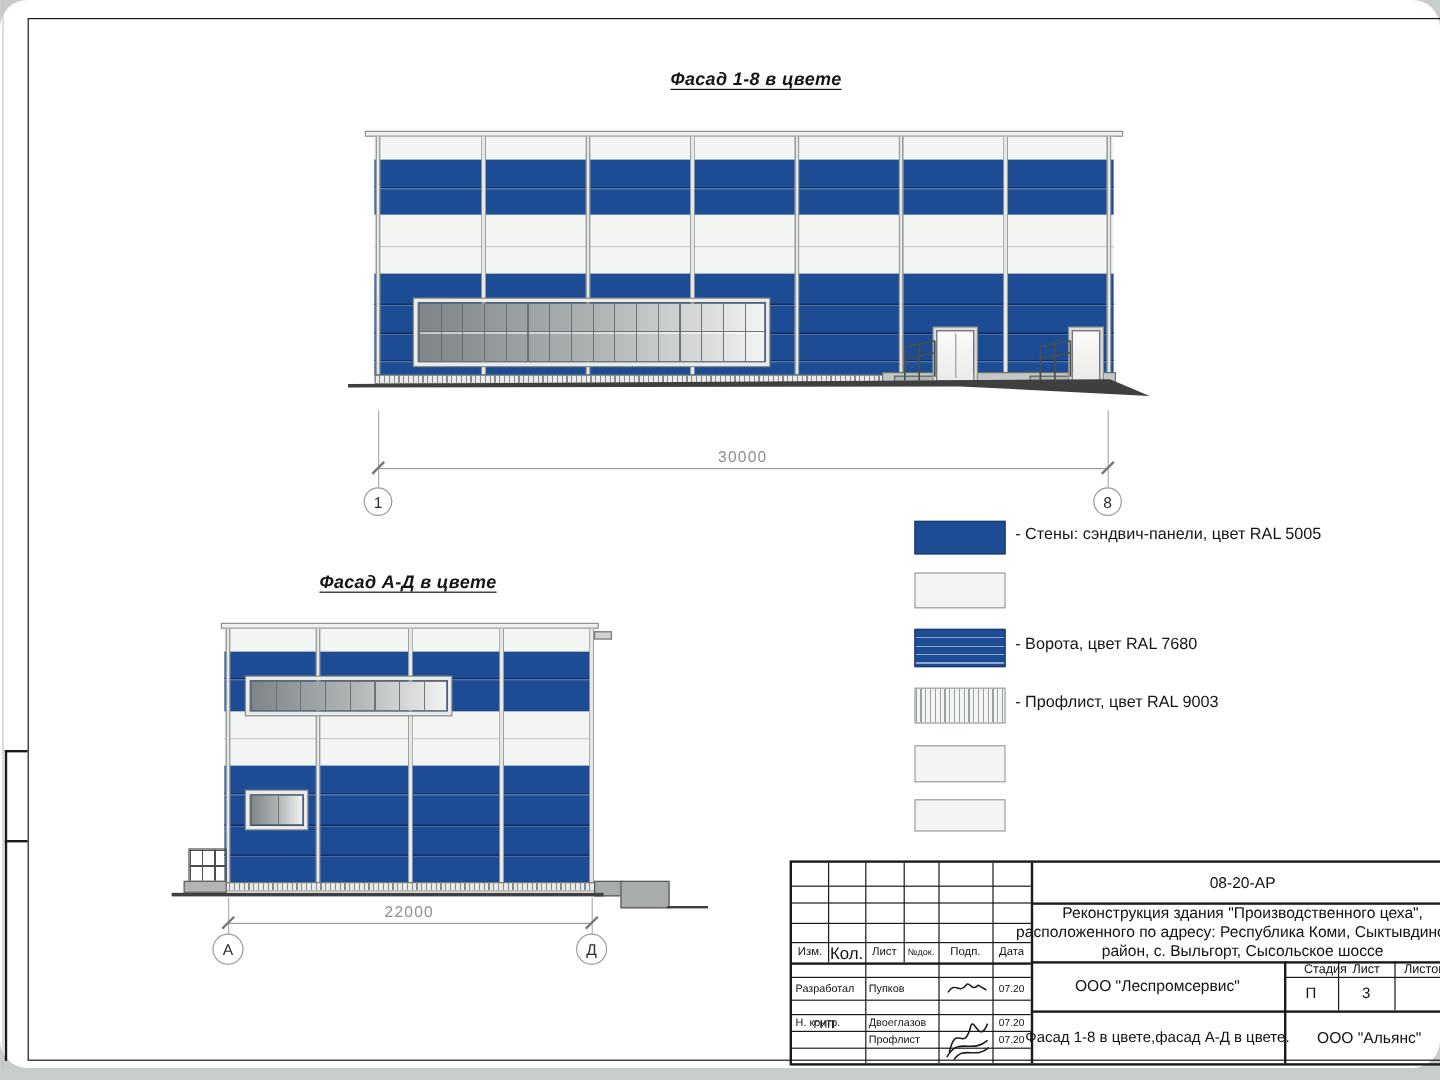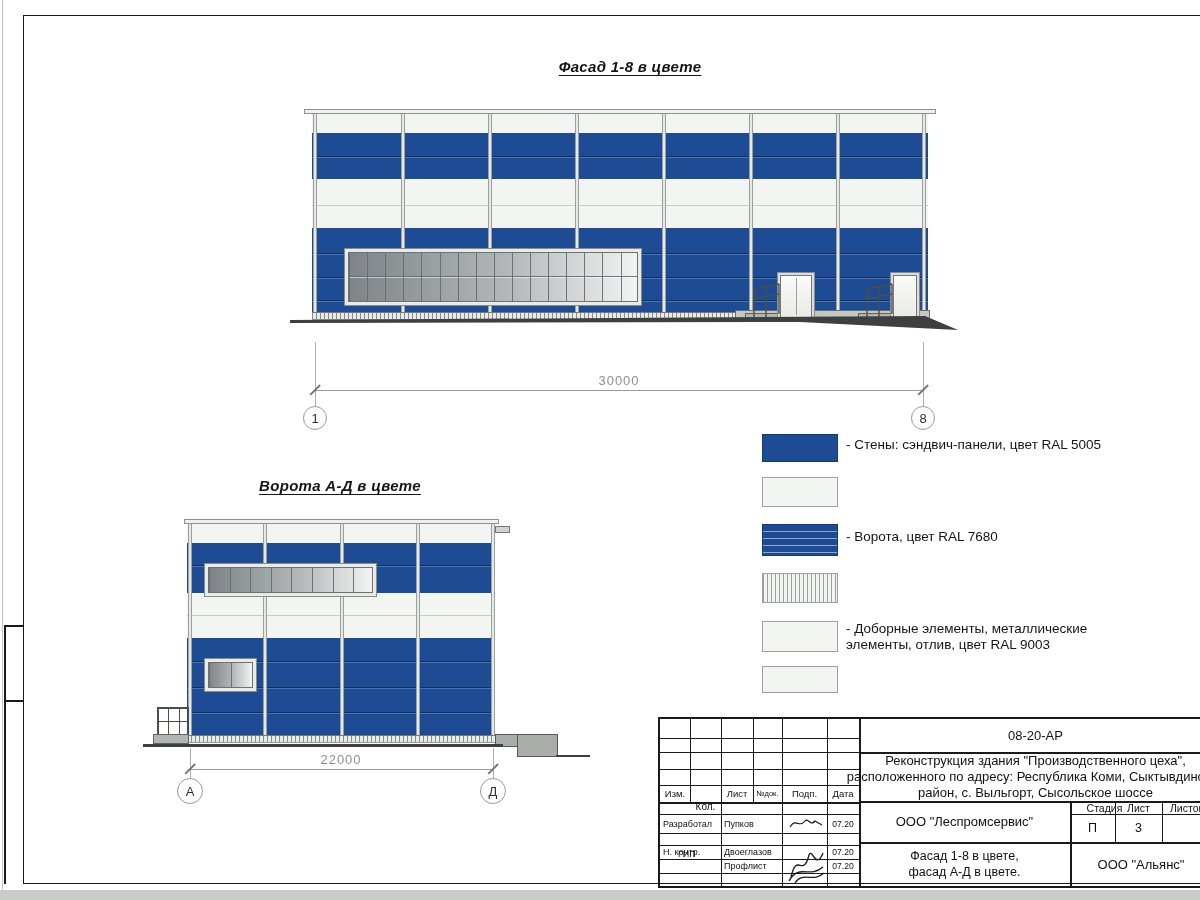--- a/index.html
+++ b/index.html
@@ -2,21 +2,21 @@
 <html style="--ral5005: #1e4c94; --ral9003: #f3f5f2; --ground: #3f3f3f;"><head>
 <meta charset="utf-8">
 <style>
   html,body{margin:0;padding:0;}
   body{
     width:1200px;height:900px;position:relative;overflow:hidden;
     background:#c9cdc9;
     font-family:"Liberation Sans", sans-serif;
     -webkit-font-smoothing:antialiased;
   }
-  #sheet{position:absolute;left:0;top:0;width:1200px;height:890px;background:#ffffff;}
+  #sheet{position:absolute;left:0;top:0;width:1200px;height:890px;background:#ffffff;border-radius:23px;}
   .abs{position:absolute;box-sizing:border-box;}
   .line{position:absolute;background:#1a1a1a;}
   
   #frame{position:absolute;left:23px;top:15px;width:1210px;height:869px;border:1.6px solid #1a1a1a;box-sizing:border-box;}
   
   .dwg-title{
     position:absolute;text-align:center;font-size:15px;font-style:italic;font-weight:bold;
     color:#151515;text-decoration:underline;text-underline-offset:3px;letter-spacing:.3px;
   }
   
@@ -146,21 +146,21 @@
 
   <div class="ext" style="left:315px;top:342px;height:64px;"></div>
   <div class="ext" style="left:923px;top:342px;height:64px;"></div>
   <div class="dim" style="left:315px;top:390px;width:608px;"></div>
   <div class="tick" style="left:308px;top:389px;"></div>
   <div class="tick" style="left:916px;top:389px;"></div>
   <div class="dimlabel" style="left:544px;top:373px;width:150px;">30000</div>
   <div class="axis" style="left:303px;top:406px;">1</div>
   <div class="axis" style="left:911px;top:406px;">8</div>
 
-  <div class="dwg-title" style="left:240px;top:477px;width:200px;">Ворота А-Д в цвете</div>
+  <div class="dwg-title" style="left:240px;top:477px;width:200px;">Фасад А-Д в цвете</div>
 
   <div class="cap" style="left:184px;top:519px;width:315px;height:5px;"></div>
   <div class="abs" style="left:495px;top:526px;width:15px;height:7px;background:#cfd3d0;border:1px solid #777;"></div>
 
   <div class="wall" style="left:187px;top:524px;width:308px;height:212px;">
     <div class="band band-white" style="top:0;height:19px;"></div>
     <div class="band band-blue" style="top:19px;height:50px;">
       <div class="joint-b" style="top:22px;"></div>
     </div>
     <div class="band band-white" style="top:69px;height:45px;">
@@ -203,23 +203,23 @@
 
   <div class="sw sw-blue" style="top:434px;height:28px;"></div>
   <div class="leg-label" style="top:437px;">- Стены: сэндвич-панели, цвет RAL 5005</div>
 
   <div class="sw sw-white" style="top:477px;height:30px;"></div>
 
   <div class="sw sw-gate" style="top:524px;height:32px;"></div>
   <div class="leg-label" style="top:529px;">- Ворота, цвет RAL 7680</div>
 
   <div class="sw sw-hatch" style="top:573px;height:30px;"></div>
+  <div class="leg-label" style="top:577px;">- Профлист, цвет RAL 9003</div>
 
   <div class="sw sw-white" style="top:621px;height:31px;"></div>
-  <div class="leg-label" style="top:621px;">- Доборные элементы, металлические элементы, отлив, цвет RAL 9003</div>
 
   <div class="sw sw-white" style="top:666px;height:27px;"></div>
 
   <div id="tblock">
 
     <div class="h" style="left:0;top:19px;width:199px;"></div>
     <div class="h" style="left:0;top:33px;width:199px;"></div>
     <div class="h" style="left:0;top:50px;width:199px;"></div>
     <div class="h" style="left:0;top:66px;width:199px;"></div>
     <div class="h2" style="left:0;top:83px;width:199px;"></div>
@@ -238,21 +238,21 @@
 
     <div class="h2" style="left:199px;top:33px;width:353px;"></div>
     <div class="h2" style="left:199px;top:82px;width:353px;"></div>
     <div class="h2" style="left:199px;top:123px;width:353px;"></div>
     <div class="v2" style="left:410px;top:82px;height:85px;"></div>
     <div class="h" style="left:410px;top:95px;width:142px;"></div>
     <div class="v" style="left:455px;top:82px;height:41px;"></div>
     <div class="v" style="left:502px;top:82px;height:41px;"></div>
 
     <div class="tb-cell" style="left:0;top:66px;width:30px;height:17px;font-size:9.5px;">Изм.</div>
-    <div class="tb-cell" style="left:30px;top:66px;width:31px;height:17px;font-size:10px;margin-top:13px;">Кол.</div>
+    <div class="tb-cell" style="left:30px;top:66px;width:31px;height:17px;font-size:14px;">Кол.</div>
     <div class="tb-cell" style="left:61px;top:66px;width:32px;height:17px;font-size:9.5px;">Лист</div>
     <div class="tb-cell" style="left:93px;top:66px;width:29px;height:17px;font-size:7.5px;">№док.</div>
     <div class="tb-cell" style="left:122px;top:66px;width:45px;height:17px;font-size:9.5px;">Подп.</div>
     <div class="tb-cell" style="left:167px;top:66px;width:32px;height:17px;font-size:9.5px;">Дата</div>
 
     <div class="tb-cell tb-small tb-left-al" style="left:0;top:95px;width:61px;height:19px;">Разработал</div>
     <div class="tb-cell tb-small tb-left-al" style="left:61px;top:95px;width:61px;height:19px;">Пупков</div>
     <div class="tb-cell" style="left:167px;top:95px;width:32px;height:19px;font-size:8.5px;">07.20</div>
     <svg class="abs" style="left:124px;top:96px;" width="43" height="17" viewBox="0 0 43 17">
       <path d="M6,12 C12,2 15,14 21,6 C24,2 26,12 31,6 L38,10" stroke="#1a1a1a" stroke-width="1.2" fill="none"></path>
@@ -271,21 +271,21 @@
     </svg>
 
     <div class="tb-cell" style="left:199px;top:0;width:353px;height:33px;font-size:13px;">08-20-АР</div>
     <div class="tb-cell" style="left:199px;top:33px;width:353px;height:49px;font-size:13px;line-height:16px;flex-direction:column;">
       <span class="nowrap">Реконструкция здания "Производственного цеха",</span>
       <span class="nowrap">расположенного по адресу: Республика Коми, Сыктывдинский</span>
       <span class="nowrap">район, с. Выльгорт, Сысольское шоссе</span>
     </div>
 
     <div class="tb-cell" style="left:199px;top:82px;width:211px;height:41px;font-size:13px;">ООО "Леспромсервис"</div>
-    <div class="tb-cell" style="left:199px;top:123px;width:211px;height:44px;font-size:12.5px;line-height:16px;flex-direction:column;">
+    <div class="tb-cell" style="left:199px;top:123px;width:211px;height:44px;font-size:12.5px;line-height:16px;">
       <span class="nowrap">Фасад 1-8 в цвете,</span>
       <span class="nowrap">фасад А-Д в цвете.</span>
     </div>
 
     <div class="tb-cell" style="left:422px;top:82px;width:45px;height:13px;font-size:10.5px;">Стадия</div>
     <div class="tb-cell" style="left:455px;top:82px;width:47px;height:13px;font-size:10.5px;">Лист</div>
     <div class="tb-cell" style="left:502px;top:82px;width:50px;height:13px;font-size:10.5px;">Листов</div>
     <div class="tb-cell" style="left:410px;top:95px;width:45px;height:28px;font-size:12.5px;">П</div>
     <div class="tb-cell" style="left:455px;top:95px;width:47px;height:28px;font-size:12.5px;">3</div>
 

